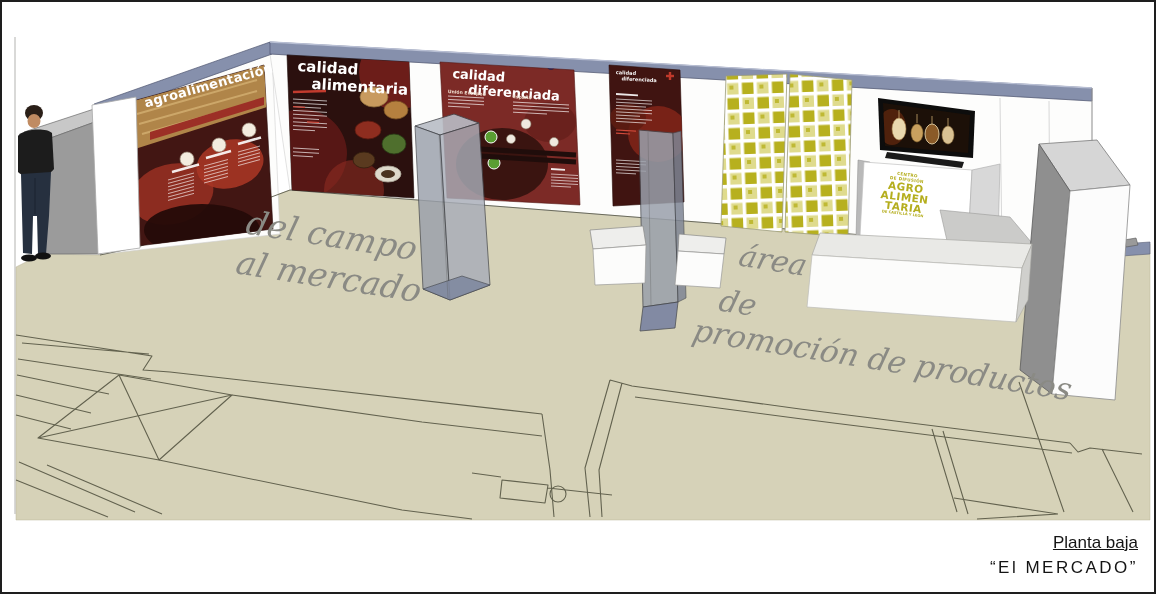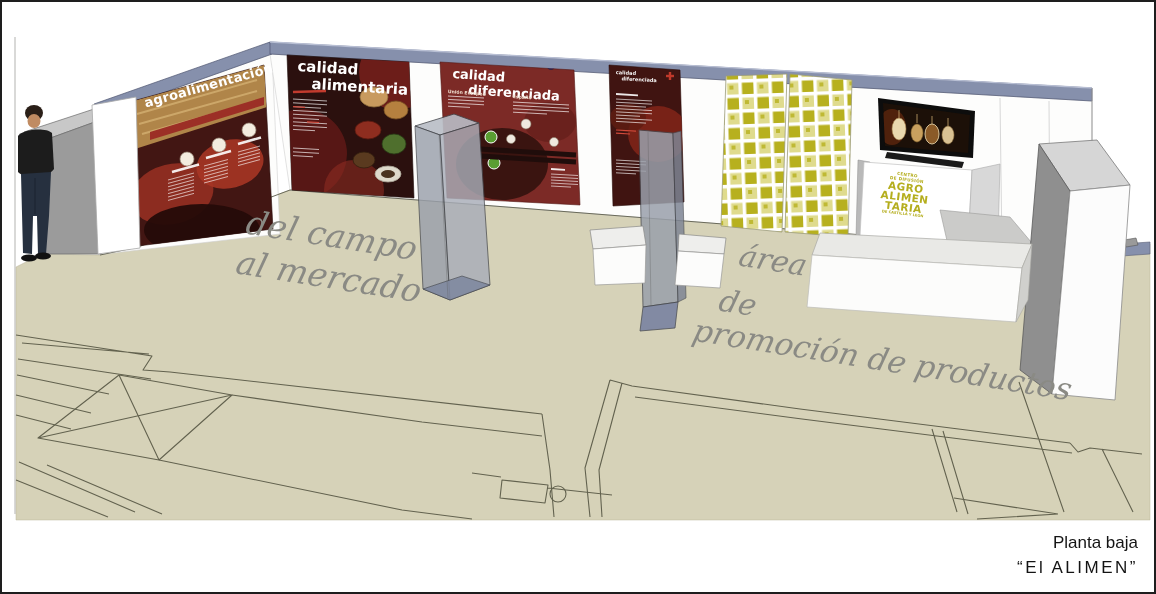--- a/index.html
+++ b/index.html
@@ -27,21 +27,21 @@
   .k-b{font-size:10.5px;line-height:10px;letter-spacing:.5px;}
   .k-t{font-size:3.6px;line-height:5px;}
   
   .script{font-family:"DejaVu Serif", serif;font-style:italic;color:#8a8a84;white-space:nowrap;}
   .s-left{left:250px;top:200px;font-size:33px;line-height:41px;transform:rotate(9deg) skewX(-5deg);}
   .s-area{left:742px;top:236px;font-size:30px;transform:rotate(9deg) skewX(-5deg);}
   .s-de{left:722px;top:281px;font-size:30px;transform:rotate(9deg) skewX(-5deg);}
   .s-prom{left:696px;top:310px;font-size:31px;transform:rotate(9deg) skewX(-5deg);}
   
   .t-cap{right:16px;bottom:14px;text-align:right;color:#141414;}
-  .cap1{font-size:17px;margin-bottom:5px;}
+  .cap1{font-size:17px;margin-bottom:5px;text-decoration:underline;}
   .cap2{font-size:17px;letter-spacing:2.5px;}
 </style>
 </head>
 <body>
 
 <div id="stage">
 
 <svg id="scene" width="1152" height="590" viewBox="0 0 1152 590">
   <defs>
     <pattern id="yellowcheck" width="30" height="30" patternUnits="userSpaceOnUse" patternTransform="rotate(-2)">
@@ -296,16 +296,16 @@
 <div class="txt script s-left">
   <div>del campo</div>
   <div>al mercado</div>
 </div>
 <div class="txt script s-area">área</div>
 <div class="txt script s-de">de</div>
 <div class="txt script s-prom">promoción de productos</div>
 
 <div class="txt t-cap">
   <div class="cap1">Planta baja</div>
-  <div class="cap2">“El ALIMEN”</div>
+  <div class="cap2">“El MERCADO”</div>
 </div>
 
 </div>
 
 </body></html>

